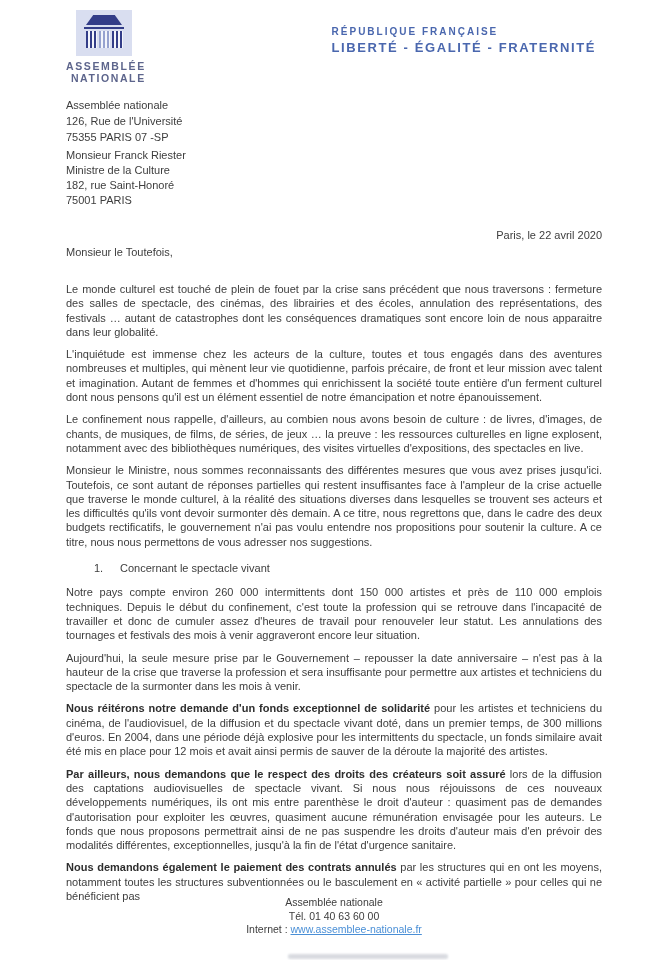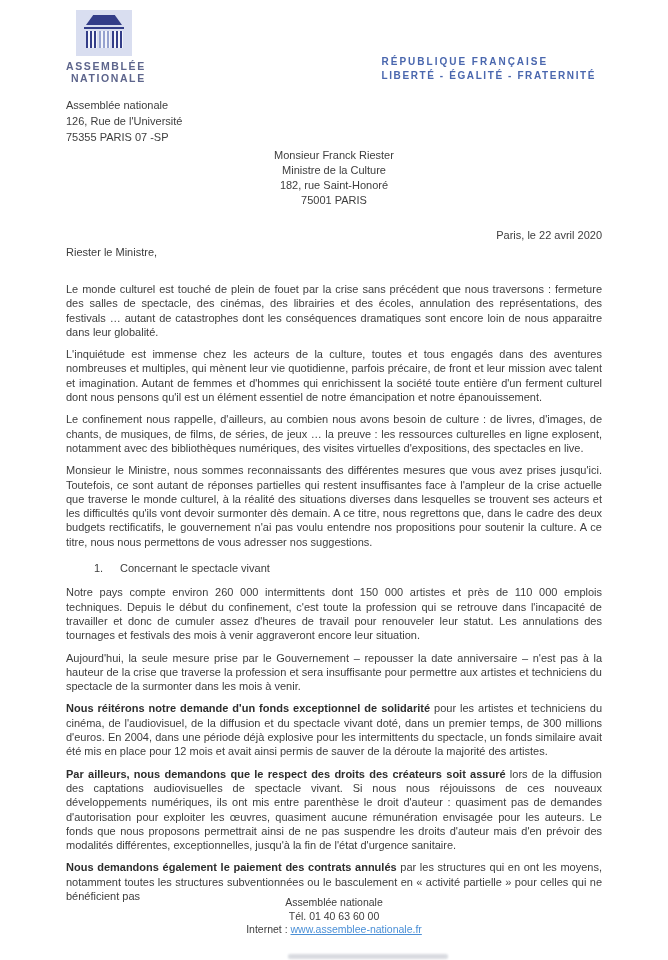--- a/index.html
+++ b/index.html
@@ -21,27 +21,27 @@
     width:56px;height:46px;background:#d9def0;
     display:flex;flex-direction:column;align-items:center;justify-content:flex-start;
     padding-top:5px;box-sizing:border-box;margin-left:10px;
   }
   .pediment{width:36px;height:10px;background:#333d88;clip-path:polygon(0 100%,20% 0,80% 0,100% 100%);}
   .architrave{width:40px;height:2px;background:#333d88;margin-top:2px;}
   .cols{display:flex;gap:2px;height:17px;margin-top:2px;}
   .colgrp{width:11px;background:repeating-linear-gradient(90deg,#333d88 0 2px,#f3f5fb 2px 4px);}
   .colgrp.light{background:repeating-linear-gradient(90deg,#96a2cf 0 2px,#f3f5fb 2px 4px);}
   .logo-name{margin-top:4px;font-size:10.5px;font-weight:bold;letter-spacing:1.6px;color:#5d658c;line-height:12px;}
-  .republic{margin-top:46px;color:#4a67ae;font-weight:bold;padding-right:6px;}
+  .republic{margin-top:16px;color:#4a67ae;font-weight:bold;padding-right:6px;}
   .republic .l1{font-size:10px;letter-spacing:2px;}
-  .republic .l2{font-size:10px;letter-spacing:1.6px;margin-top:3px;}
+  .republic .l2{font-size:13px;letter-spacing:1.6px;margin-top:3px;}
 
   
   .sender{margin-top:13px;font-size:11px;line-height:16px;}
-  .recipient{margin-top:3px;text-align:center;font-size:11px;line-height:15px;}
+  .recipient{margin-top:3px;text-align:left;font-size:11px;line-height:15px;}
   .dateline{margin-top:20px;text-align:right;font-size:11px;line-height:15px;}
   .salutation{margin-top:2px;font-size:11px;line-height:15px;}
 
   
   .body{margin-top:22px;font-size:11px;line-height:14.3px;text-align:justify;}
   .body p{margin:0 0 8px 0;}
   .body strong{color:#2e2e2e;}
   .section-heading{margin:12px 0 10px 0;padding-left:28px;text-align:left;}
   .section-heading .num{display:inline-block;width:26px;}
 
@@ -92,21 +92,21 @@
 
     <div class="recipient">
       <div>Monsieur Franck Riester</div>
       <div>Ministre de la Culture</div>
       <div>182, rue Saint-Honoré</div>
       <div>75001 PARIS</div>
     </div>
 
     <div class="dateline">Paris, le 22 avril 2020</div>
 
-    <div class="salutation">Riester le Ministre,</div>
+    <div class="salutation">Monsieur le Toutefois,</div>
 
     <div class="body">
       <p>Le monde culturel est touché de plein de fouet par la crise sans précédent que nous traversons : fermeture des salles de spectacle, des cinémas, des librairies et des écoles, annulation des représentations, des festivals … autant de catastrophes dont les conséquences dramatiques sont encore loin de nous apparaitre dans leur globalité.</p>
       <p>L'inquiétude est immense chez les acteurs de la culture, toutes et tous engagés dans des aventures nombreuses et multiples, qui mènent leur vie quotidienne, parfois précaire, de front et leur mission avec talent et imagination. Autant de femmes et d'hommes qui enrichissent la société toute entière d'un ferment culturel dont nous pensons qu'il est un élément essentiel de notre émancipation et notre épanouissement.</p>
       <p>Le confinement nous rappelle, d'ailleurs, au combien nous avons besoin de culture : de livres, d'images, de chants, de musiques, de films, de séries, de jeux … la preuve : les ressources culturelles en ligne explosent, notamment avec des bibliothèques numériques, des visites virtuelles d'expositions, des spectacles en live.</p>
       <p>Monsieur le Ministre, nous sommes reconnaissants des différentes mesures que vous avez prises jusqu'ici. Toutefois, ce sont autant de réponses partielles qui restent insuffisantes face à l'ampleur de la crise actuelle que traverse le monde culturel, à la réalité des situations diverses dans lesquelles se trouvent ses acteurs et les difficultés qu'ils vont devoir surmonter dès demain. A ce titre, nous regrettons que, dans le cadre des deux budgets rectificatifs, le gouvernement n'ai pas voulu entendre nos propositions pour soutenir la culture. A ce titre, nous nous permettons de vous adresser nos suggestions.</p>
 
       <div class="section-heading">
         <span class="num">1.</span><span>Concernant le spectacle vivant</span>
       </div>

